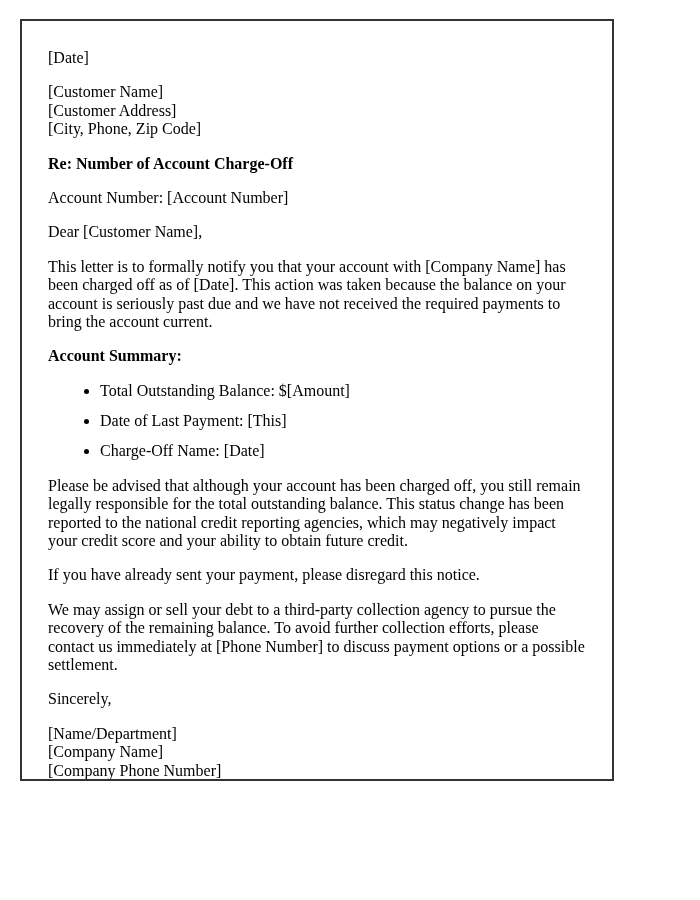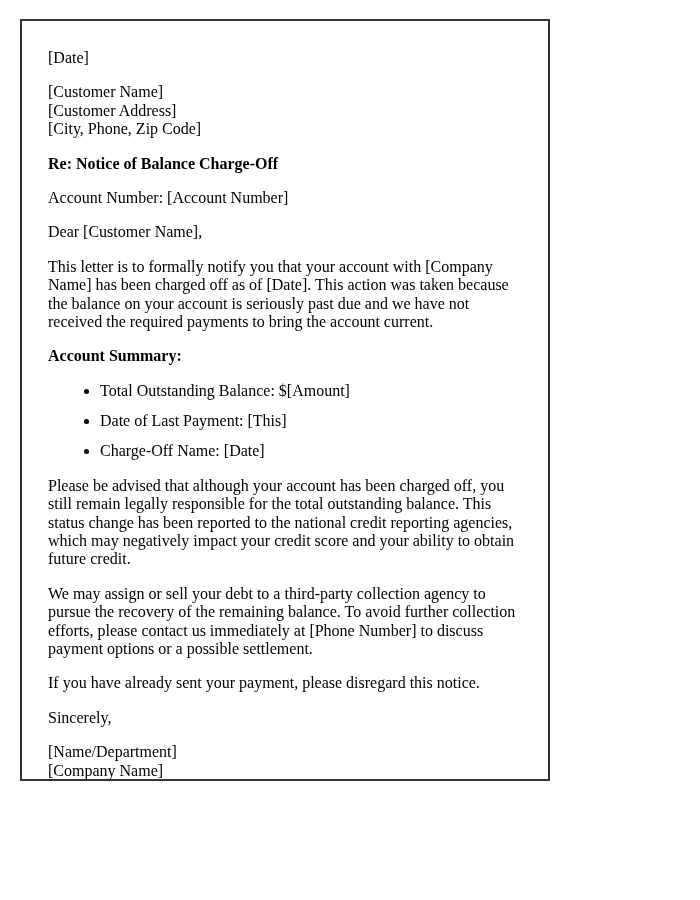--- a/index.html
+++ b/index.html
@@ -13,21 +13,21 @@
     position: relative;
     font-family: "Liberation Serif", "DejaVu Serif", serif;
     font-size: 16px;
     color: #000000;
     overflow: hidden;
   }
   .letter-frame {
     position: absolute;
     left: 20px;
     top: 19px;
-    width: 530px;
+    width: 594px;
     height: 762px;
     box-sizing: border-box;
     border: 2px solid #333333;
     background: #ffffff;
     padding: 12px 26px 20px 26px;
     line-height: 1.15;
     overflow: hidden;
   }
   .letter-frame p {
     margin: 16px 0;
@@ -51,41 +51,41 @@
 <body>
 
 <div class="letter-frame">
 
   <p>[Date]</p>
 
   <p class="pre">[Customer Name]
 [Customer Address]
 [City, Phone, Zip Code]</p>
 
-  <p class="bold">Re: Notice of Balance Charge-Off</p>
+  <p class="bold">Re: Number of Account Charge-Off</p>
 
   <p>Account Number: [Account Number]</p>
 
   <p>Dear [Customer Name],</p>
 
   <p>This letter is to formally notify you that your account with [Company Name] has been charged off as of [Date]. This action was taken because the balance on your account is seriously past due and we have not received the required payments to bring the account current.</p>
 
   <p class="bold">Account Summary:</p>
 
   <ul class="summary-list">
     <li>Total Outstanding Balance: $[Amount]</li>
     <li>Date of Last Payment: [This]</li>
     <li>Charge-Off Name: [Date]</li>
   </ul>
 
   <p>Please be advised that although your account has been charged off, you still remain legally responsible for the total outstanding balance. This status change has been reported to the national credit reporting agencies, which may negatively impact your credit score and your ability to obtain future credit.</p>
 
+  <p>If you have already sent your payment, please disregard this notice.</p>
+
   <p>We may assign or sell your debt to a third-party collection agency to pursue the recovery of the remaining balance. To avoid further collection efforts, please contact us immediately at [Phone Number] to discuss payment options or a possible settlement.</p>
-
-  <p>If you have already sent your payment, please disregard this notice.</p>
 
   <p>Sincerely,</p>
 
   <p class="pre">[Name/Department]
 [Company Name]
 [Company Phone Number]</p>
 
 </div>
 
 </body></html>

